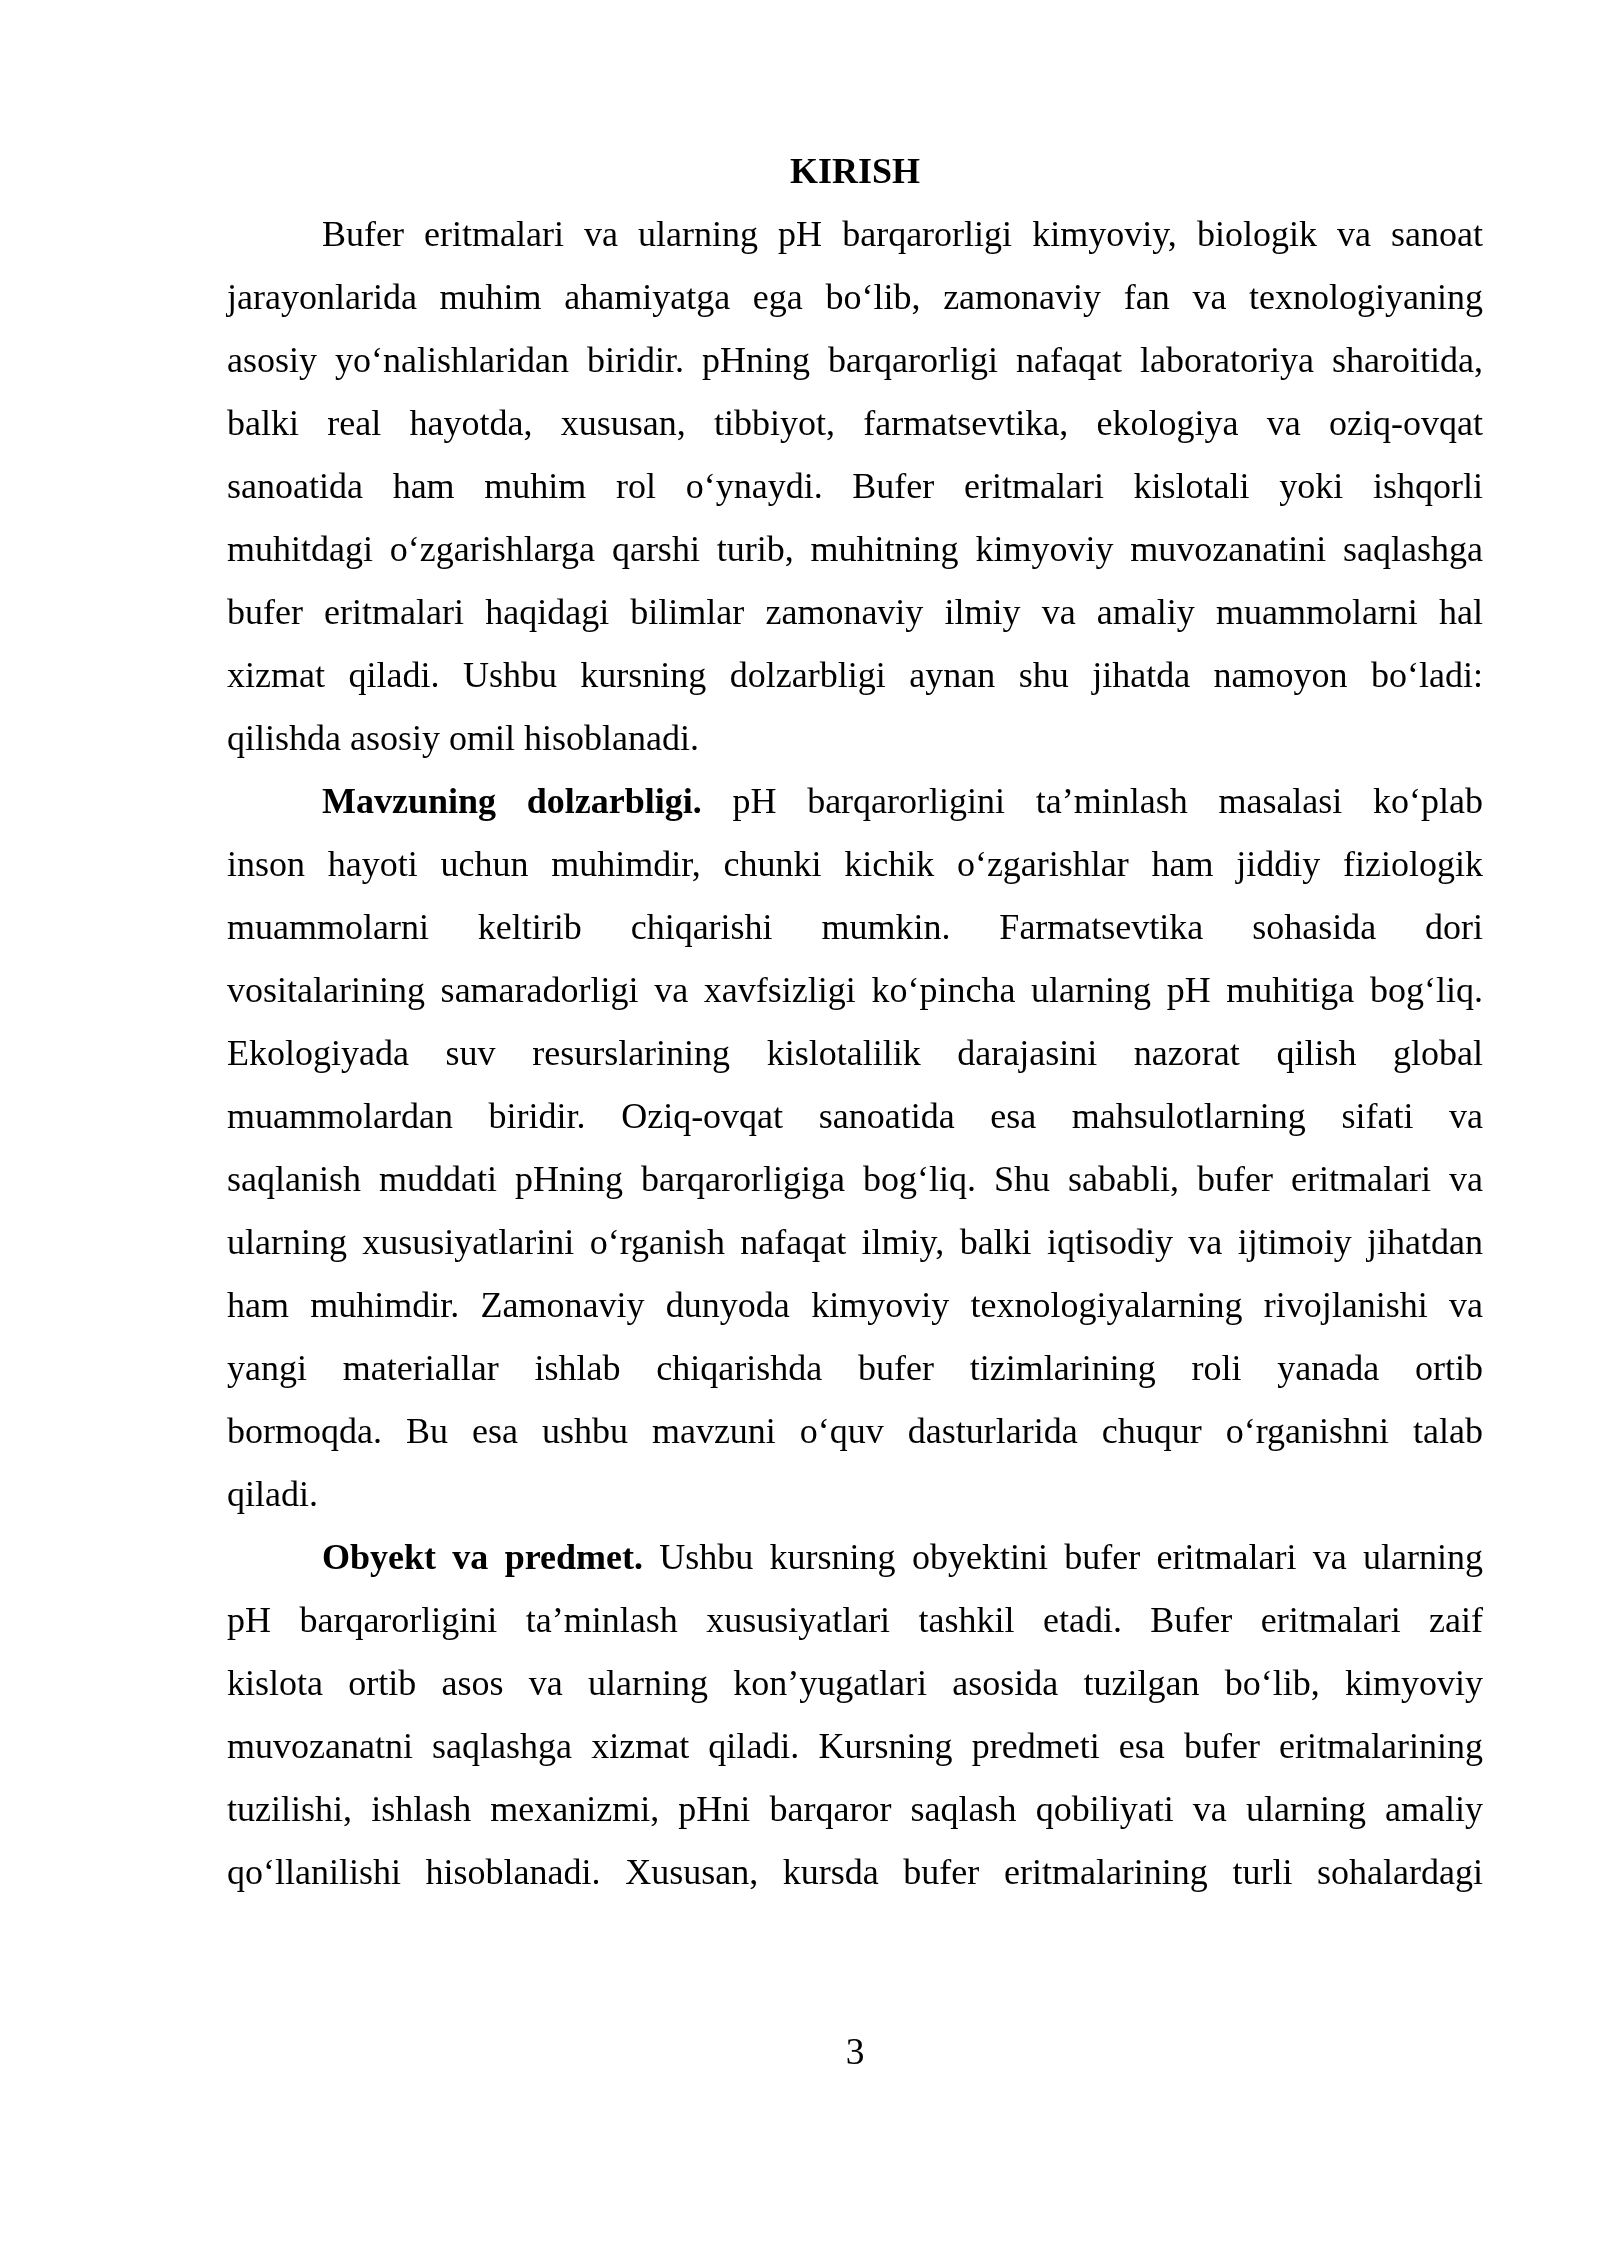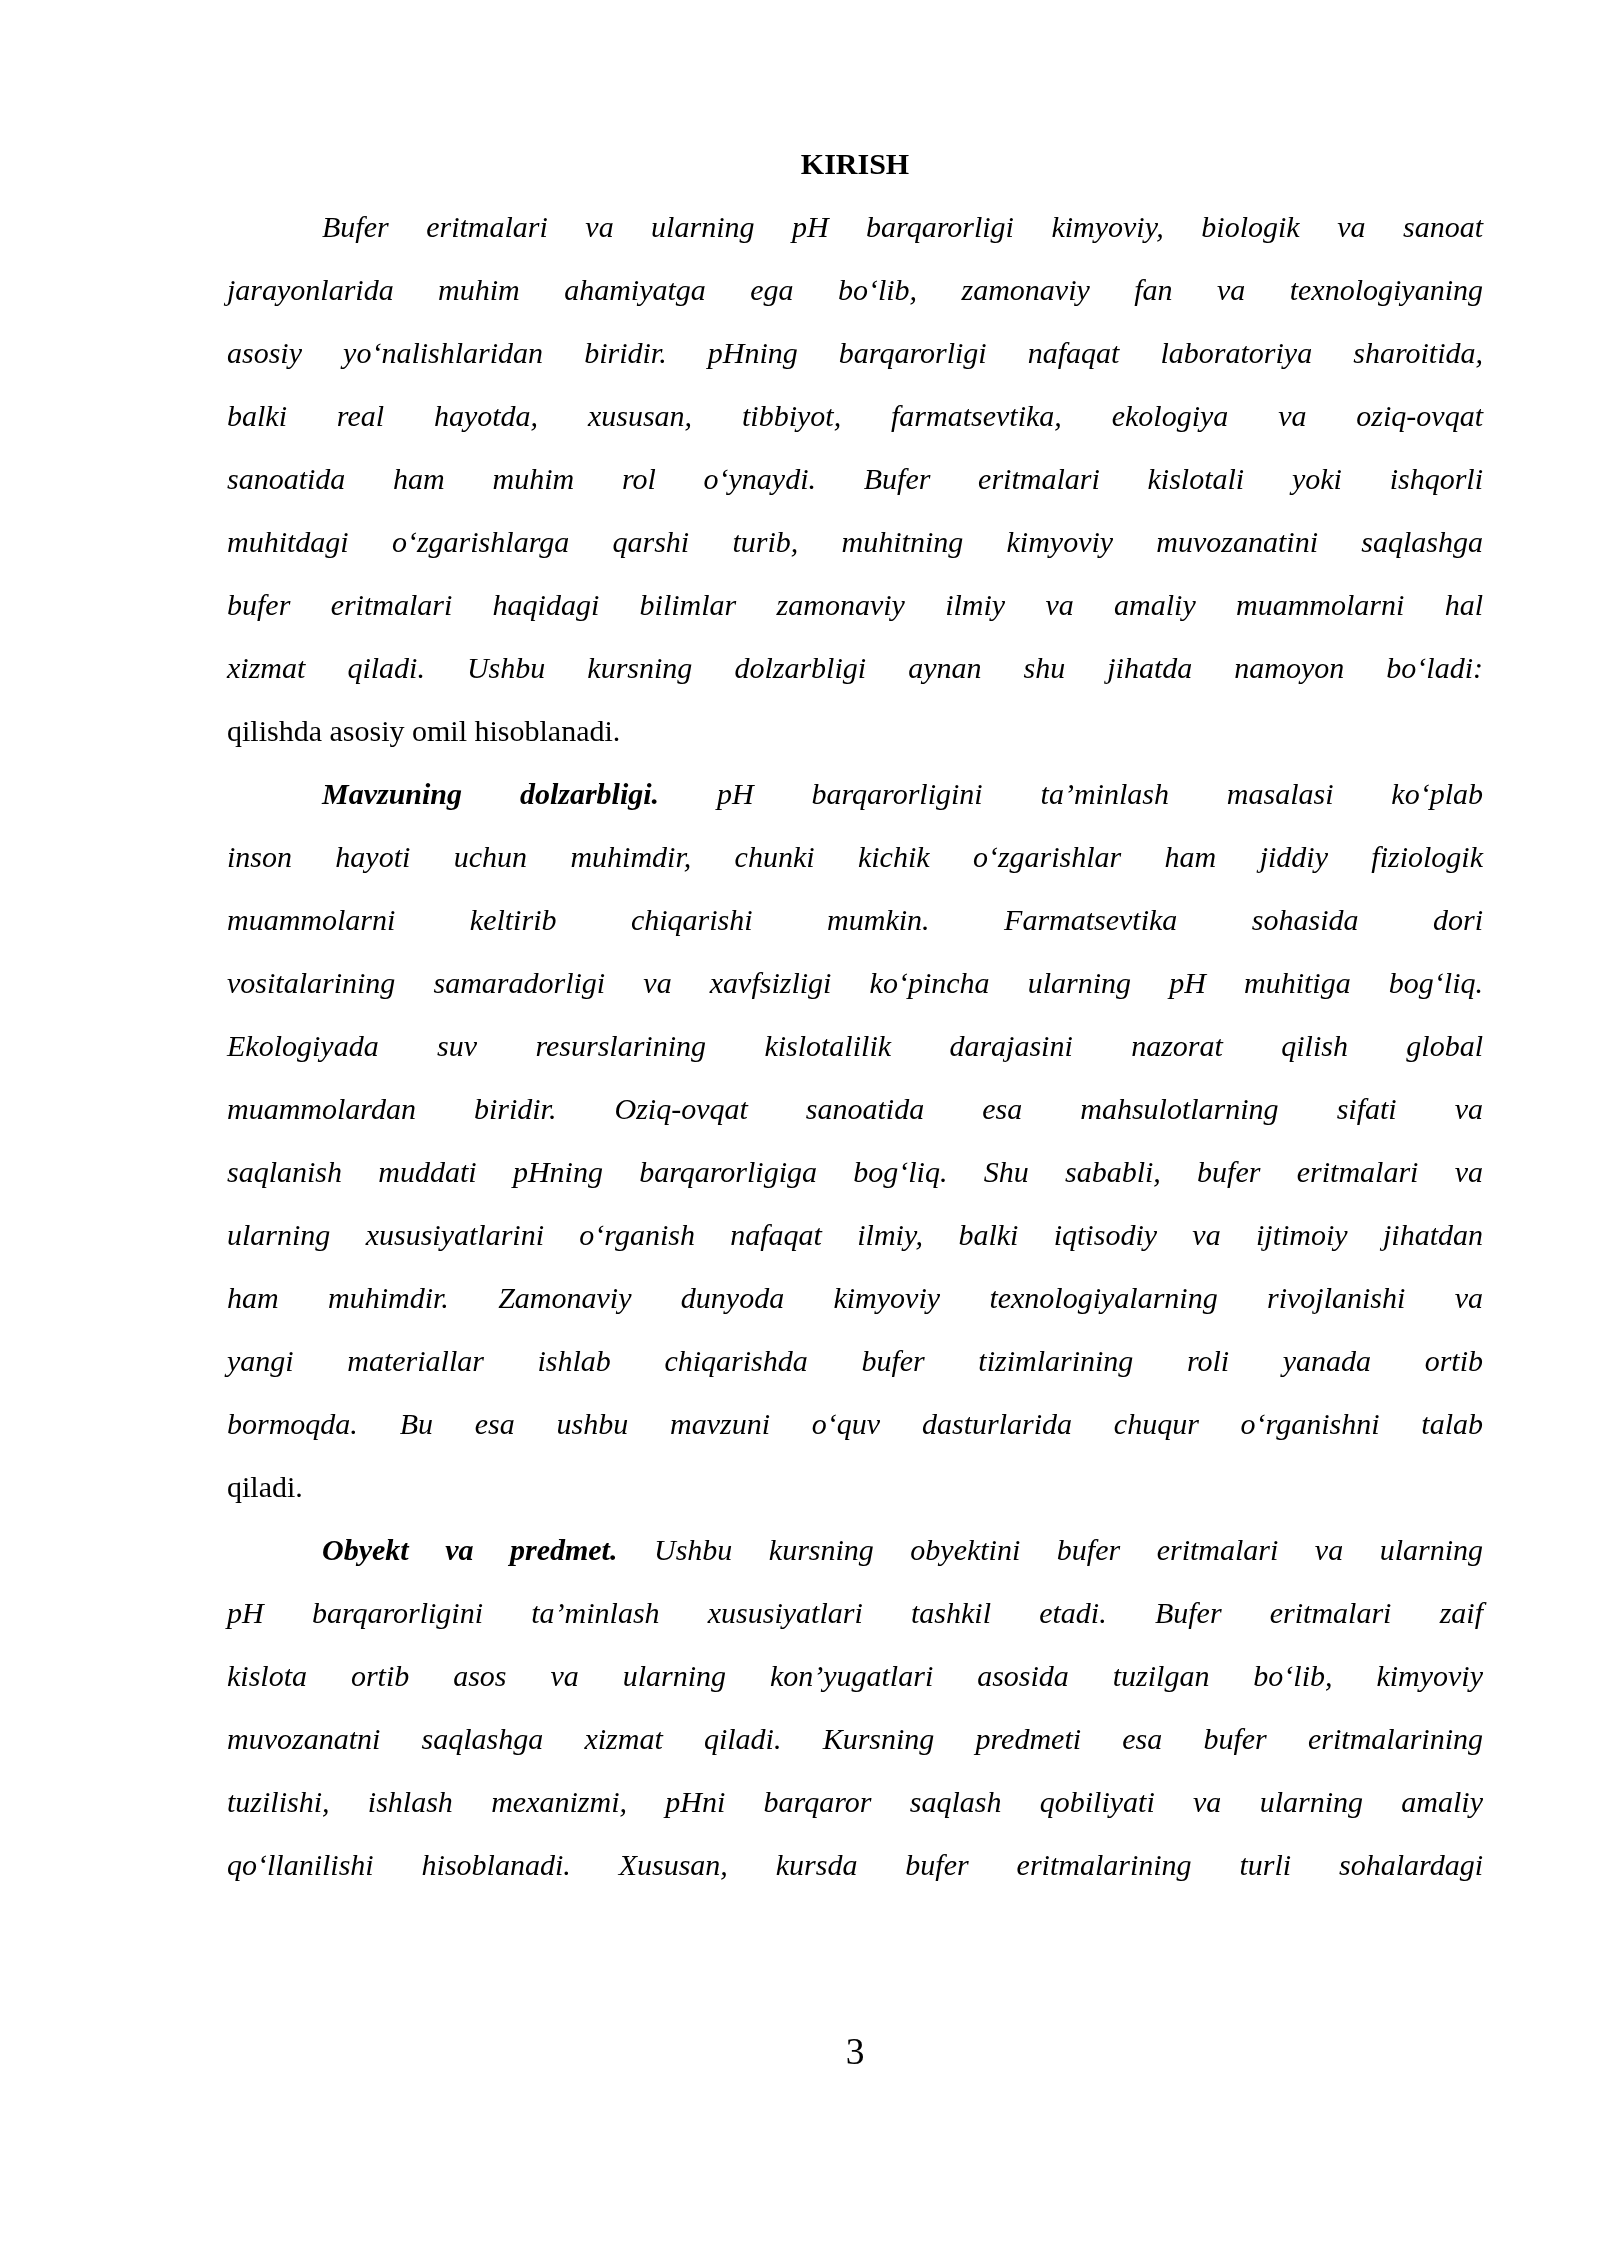--- a/index.html
+++ b/index.html
@@ -7,36 +7,35 @@
     width: 1600px;
     height: 2262px;
     background: #ffffff;
     position: relative;
     color: #000000;
     font-family: "Liberation Serif", "DejaVu Serif", serif;
   }
   .textblock {
     position: absolute;
     left: 227px;
-    top: 132px;
+    top: 140px;
     width: 1256px;
-    font-size: 30px;
+    font-size: 36px;
   }
   .line {
     height: 63px;
     line-height: 63px;
   }
   .title {
     font-weight: bold;
     text-align: center;
   }
   .full {
     text-align: justify;
     text-align-last: justify;
-    font-style: italic;
   }
   .last {
     text-align: left;
   }
   .first {
     text-indent: 95px;
   }
   .pagenum {
     position: absolute;
     left: 227px;

